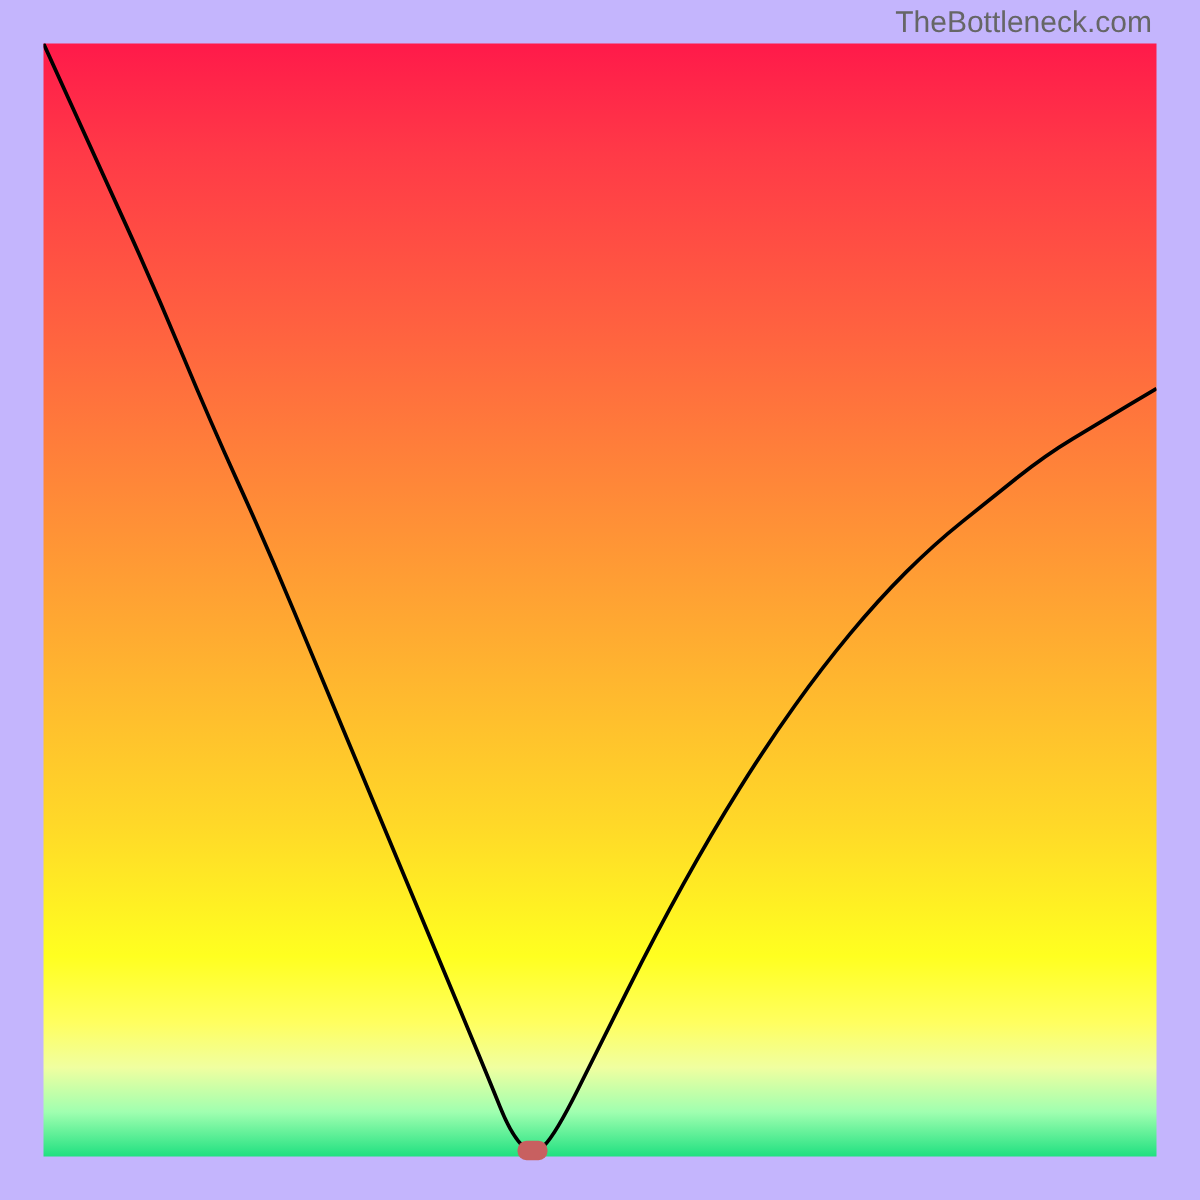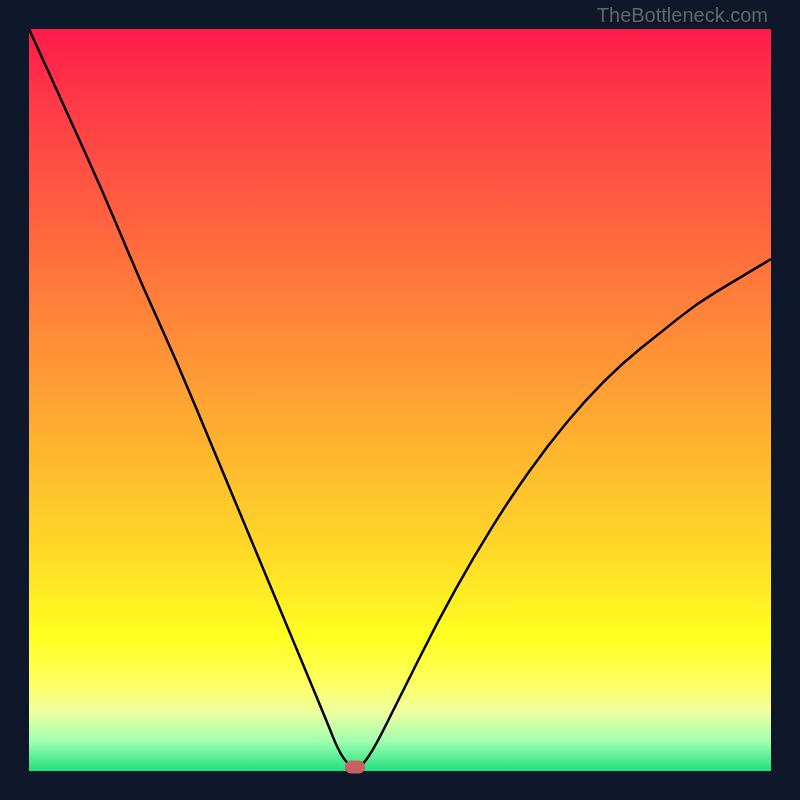--- a/index.html
+++ b/index.html
@@ -8,21 +8,21 @@
     width: 800px;
     height: 800px;
     background: #000;
     overflow: hidden;
     font-family: Arial, sans-serif;
   }
   .container {
     position: relative;
     width: 800px;
     height: 800px;
-    background: #0f172a;
+    background: #c4b5fd;
   }
   .plot-area {
     position: absolute;
     left: 29px;
     top: 29px;
     width: 742px;
     height: 742px;
     background: linear-gradient(to bottom,
       #ff1a4a 0%,
       #ff3a47 10%,

